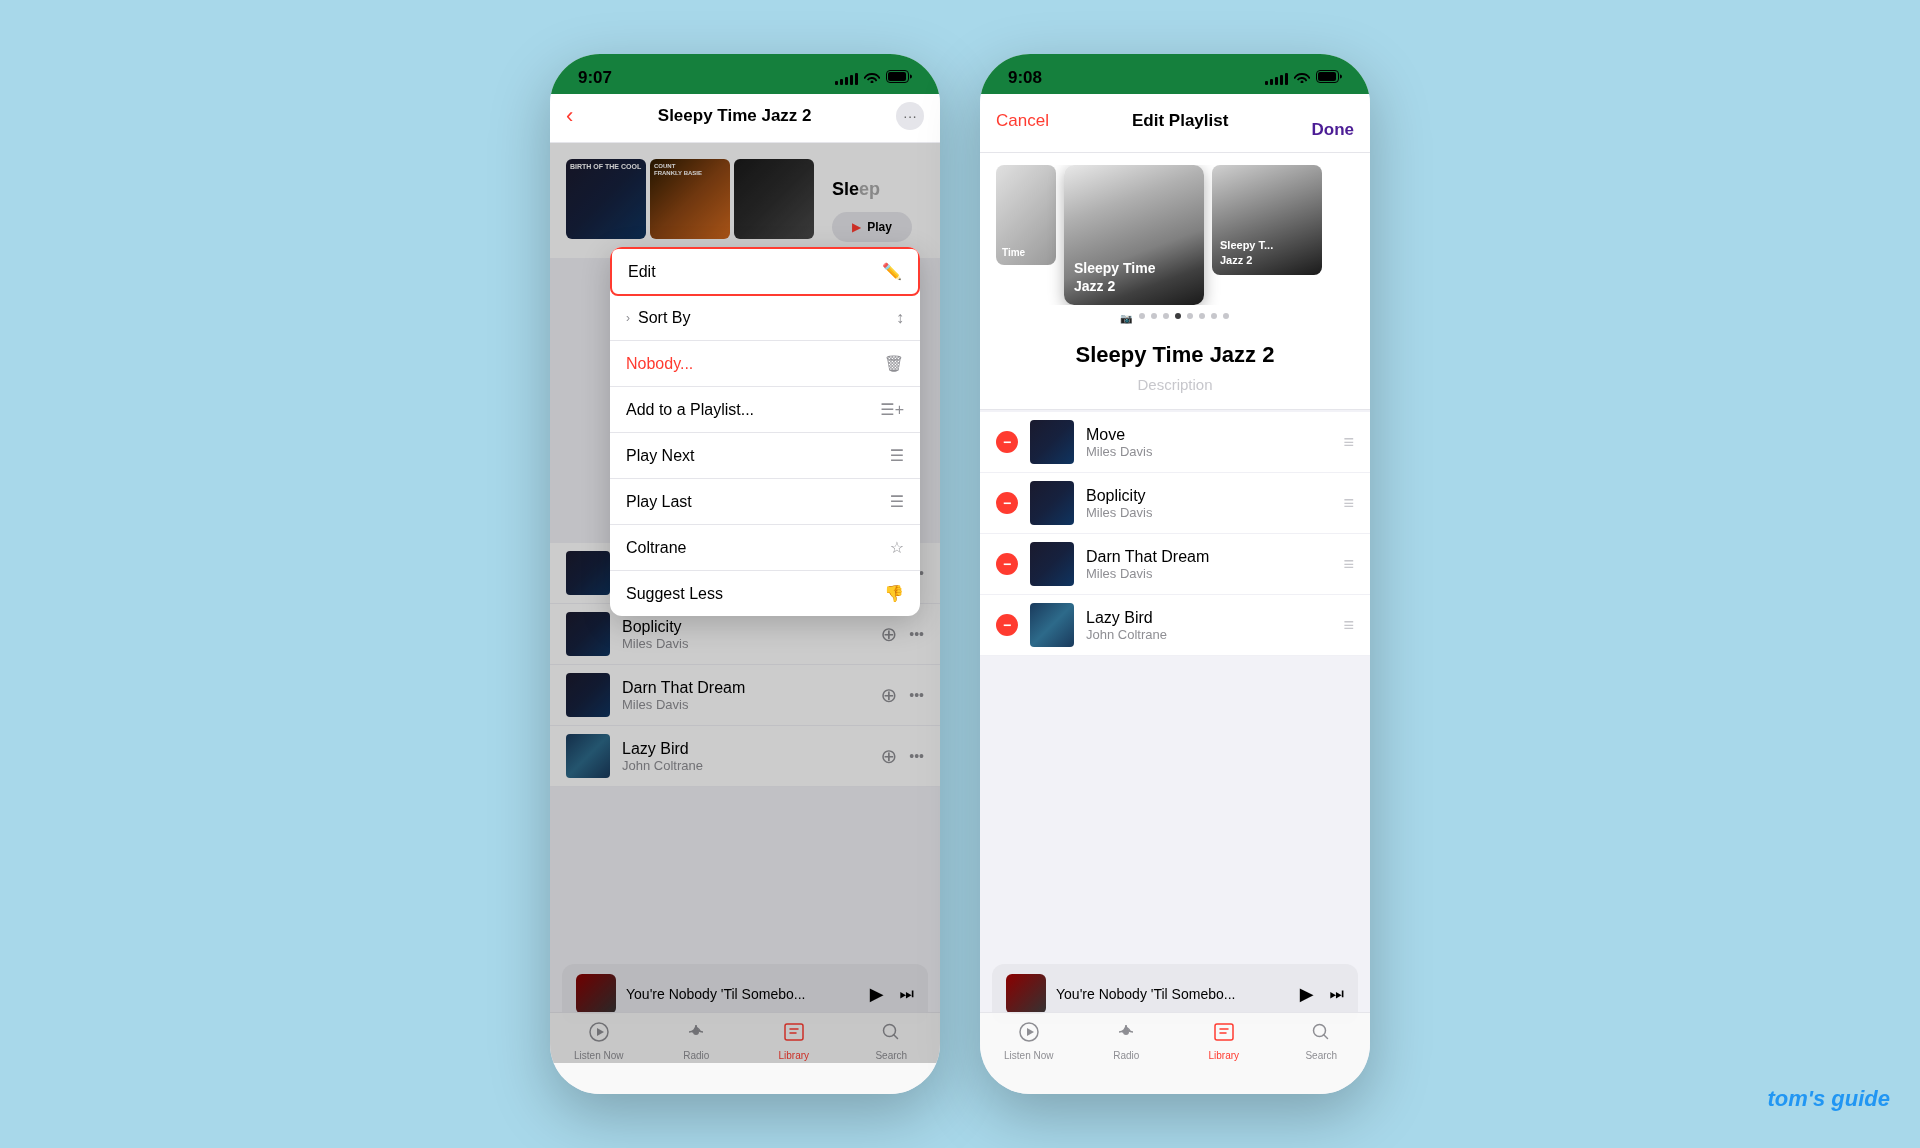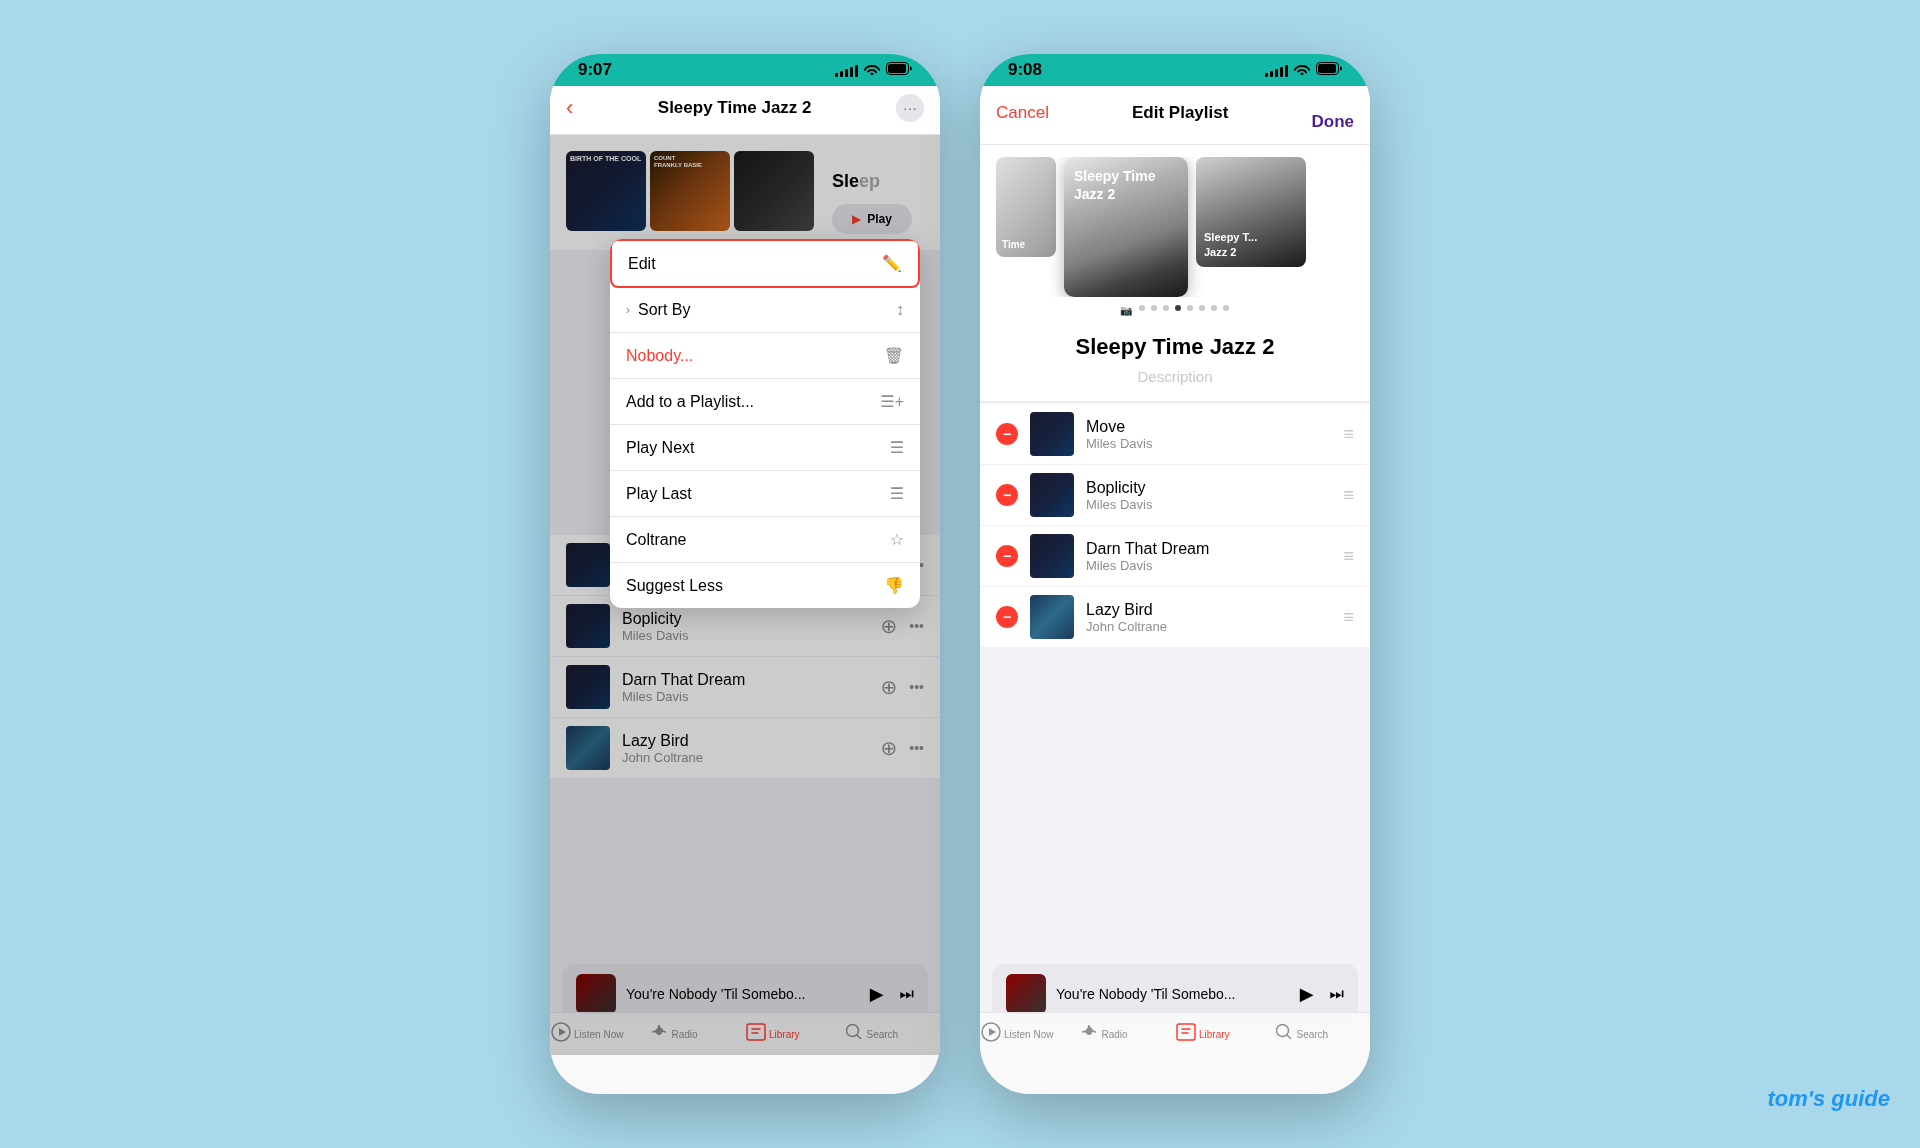--- a/index.html
+++ b/index.html
@@ -24,22 +24,22 @@
       overflow: hidden;
       position: relative;
       box-shadow: 0 20px 60px rgba(0,0,0,0.25);
     }
 
     
     .status-bar {
       display: flex;
       justify-content: space-between;
       align-items: center;
-      padding: 6px 28px 6px;
-      background: #14b8a6;
+      padding: 14px 28px 6px;
+      background: #15803d;
     }
     .status-time {
       font-size: 17px;
       font-weight: 600;
       color: #000;
     }
     .status-icons {
       display: flex;
       align-items: center;
       gap: 6px;
@@ -277,21 +277,21 @@
       height: 82px;
       background: rgba(249,249,249,0.95);
       border-top: 1px solid #e5e5ea;
       display: flex;
       align-items: flex-start;
       justify-content: space-around;
       padding-top: 8px;
     }
     .tab-item {
       display: flex;
-      flex-direction: row;
+      flex-direction: column;
       align-items: center;
       gap: 2px;
       flex: 1;
     }
     .tab-icon {
       font-size: 20px;
       color: #8e8e93;
     }
     .tab-icon.active {
       color: #ff3b30;
@@ -676,21 +676,21 @@
 
   <div class="screen-content">
 
     <div class="carousel">
       <div class="carousel-track">
 
         <div style="width:60px; height:100px; border-radius:8px; background: linear-gradient(135deg, #e0e0e0, #999); flex-shrink:0; overflow:hidden; display:flex; align-items:flex-end; padding:6px;">
           <span style="color:white; font-size:10px; font-weight:700; line-height:1.2;">Time</span>
         </div>
 
-        <div style="width:124px; height:140px; border-radius:10px; background: linear-gradient(160deg, #e8e8e8 0%, #b0b0b0 30%, #808080 60%, #404040 80%, #1a1a1a 100%); flex-shrink:0; display:flex; flex-direction:column; padding:10px; box-shadow: 0 4px 16px rgba(0,0,0,0.3);">
+        <div style="width:140px; height:140px; border-radius:10px; background: linear-gradient(160deg, #e8e8e8 0%, #b0b0b0 30%, #808080 60%, #404040 80%, #1a1a1a 100%); flex-shrink:0; display:flex; flex-direction:column; justify-content:flex-end; padding:10px; box-shadow: 0 4px 16px rgba(0,0,0,0.3);">
           <span style="color:white; font-size:14px; font-weight:700; line-height:1.3;">Sleepy Time<br>Jazz 2</span>
         </div>
 
         <div style="width:110px; height:110px; border-radius:8px; background: linear-gradient(160deg, #d0d0d0 0%, #888 40%, #1a1a1a 100%); flex-shrink:0; display:flex; flex-direction:column; justify-content:flex-end; padding:8px; overflow:hidden;">
           <span style="color:white; font-size:11px; font-weight:700; line-height:1.3;">Sleepy T...<br>Jazz 2</span>
         </div>
       </div>
 
       <div class="carousel-dots">
         <span class="dot camera">📷</span>

